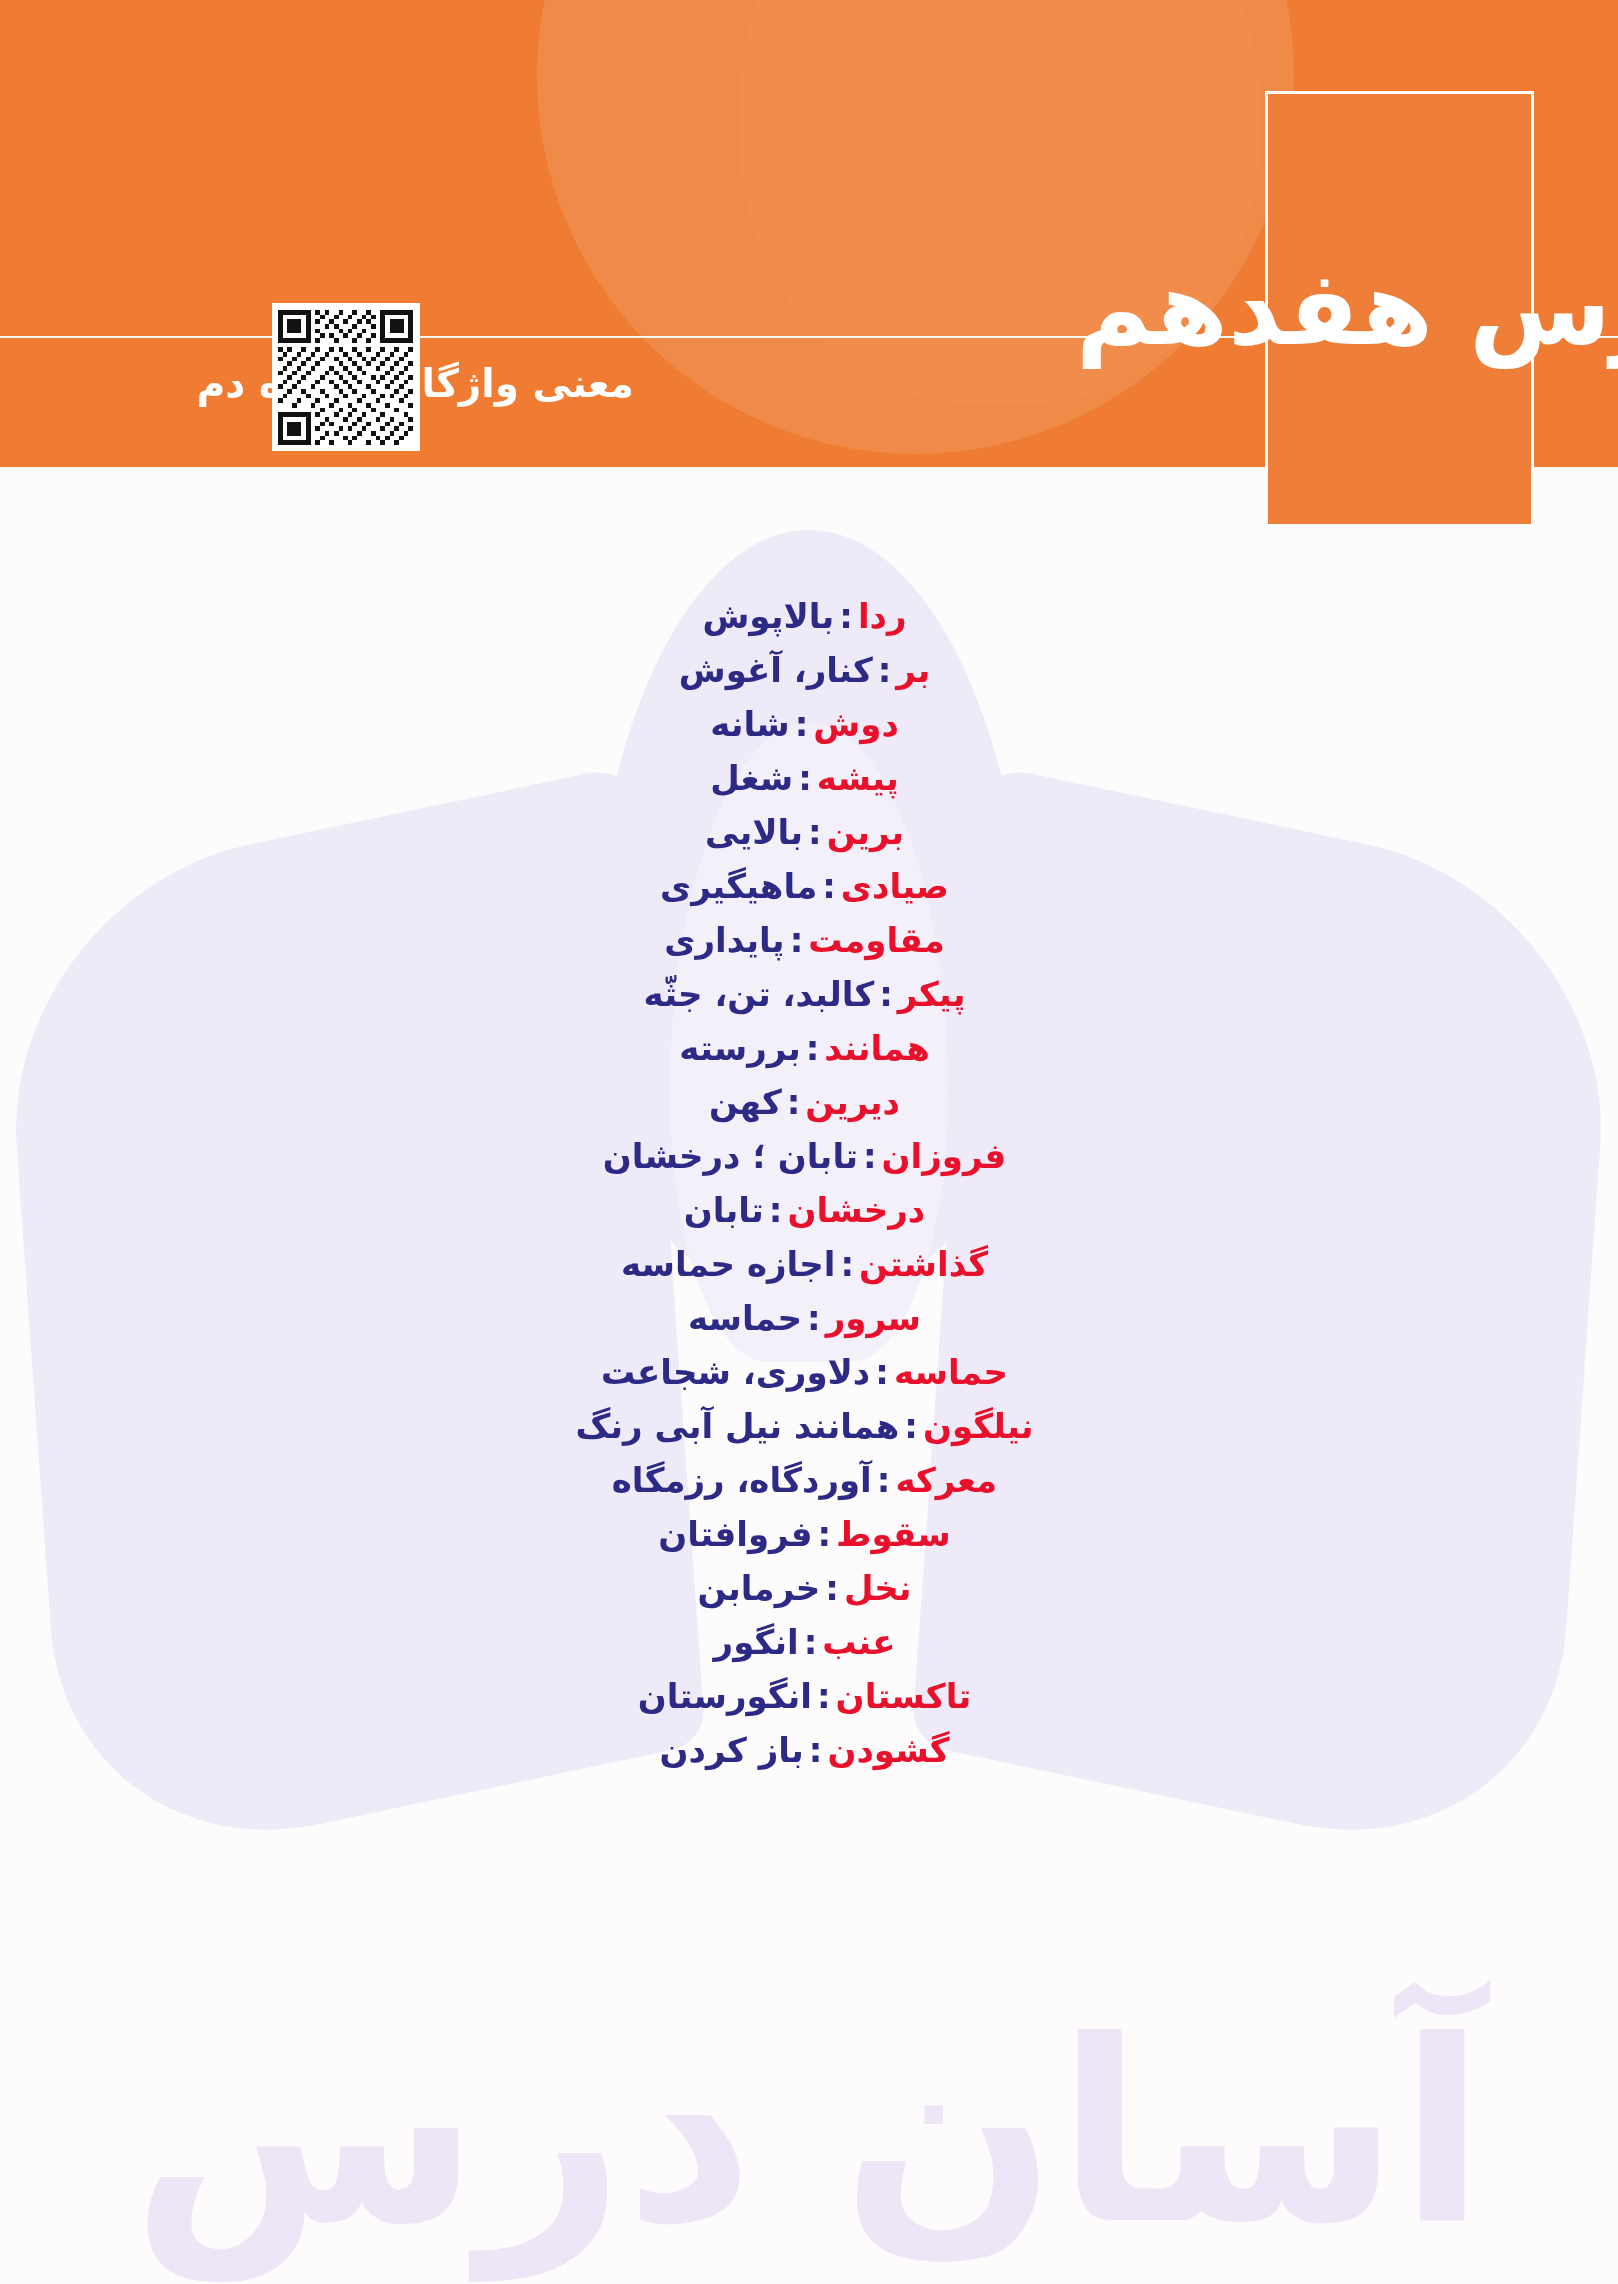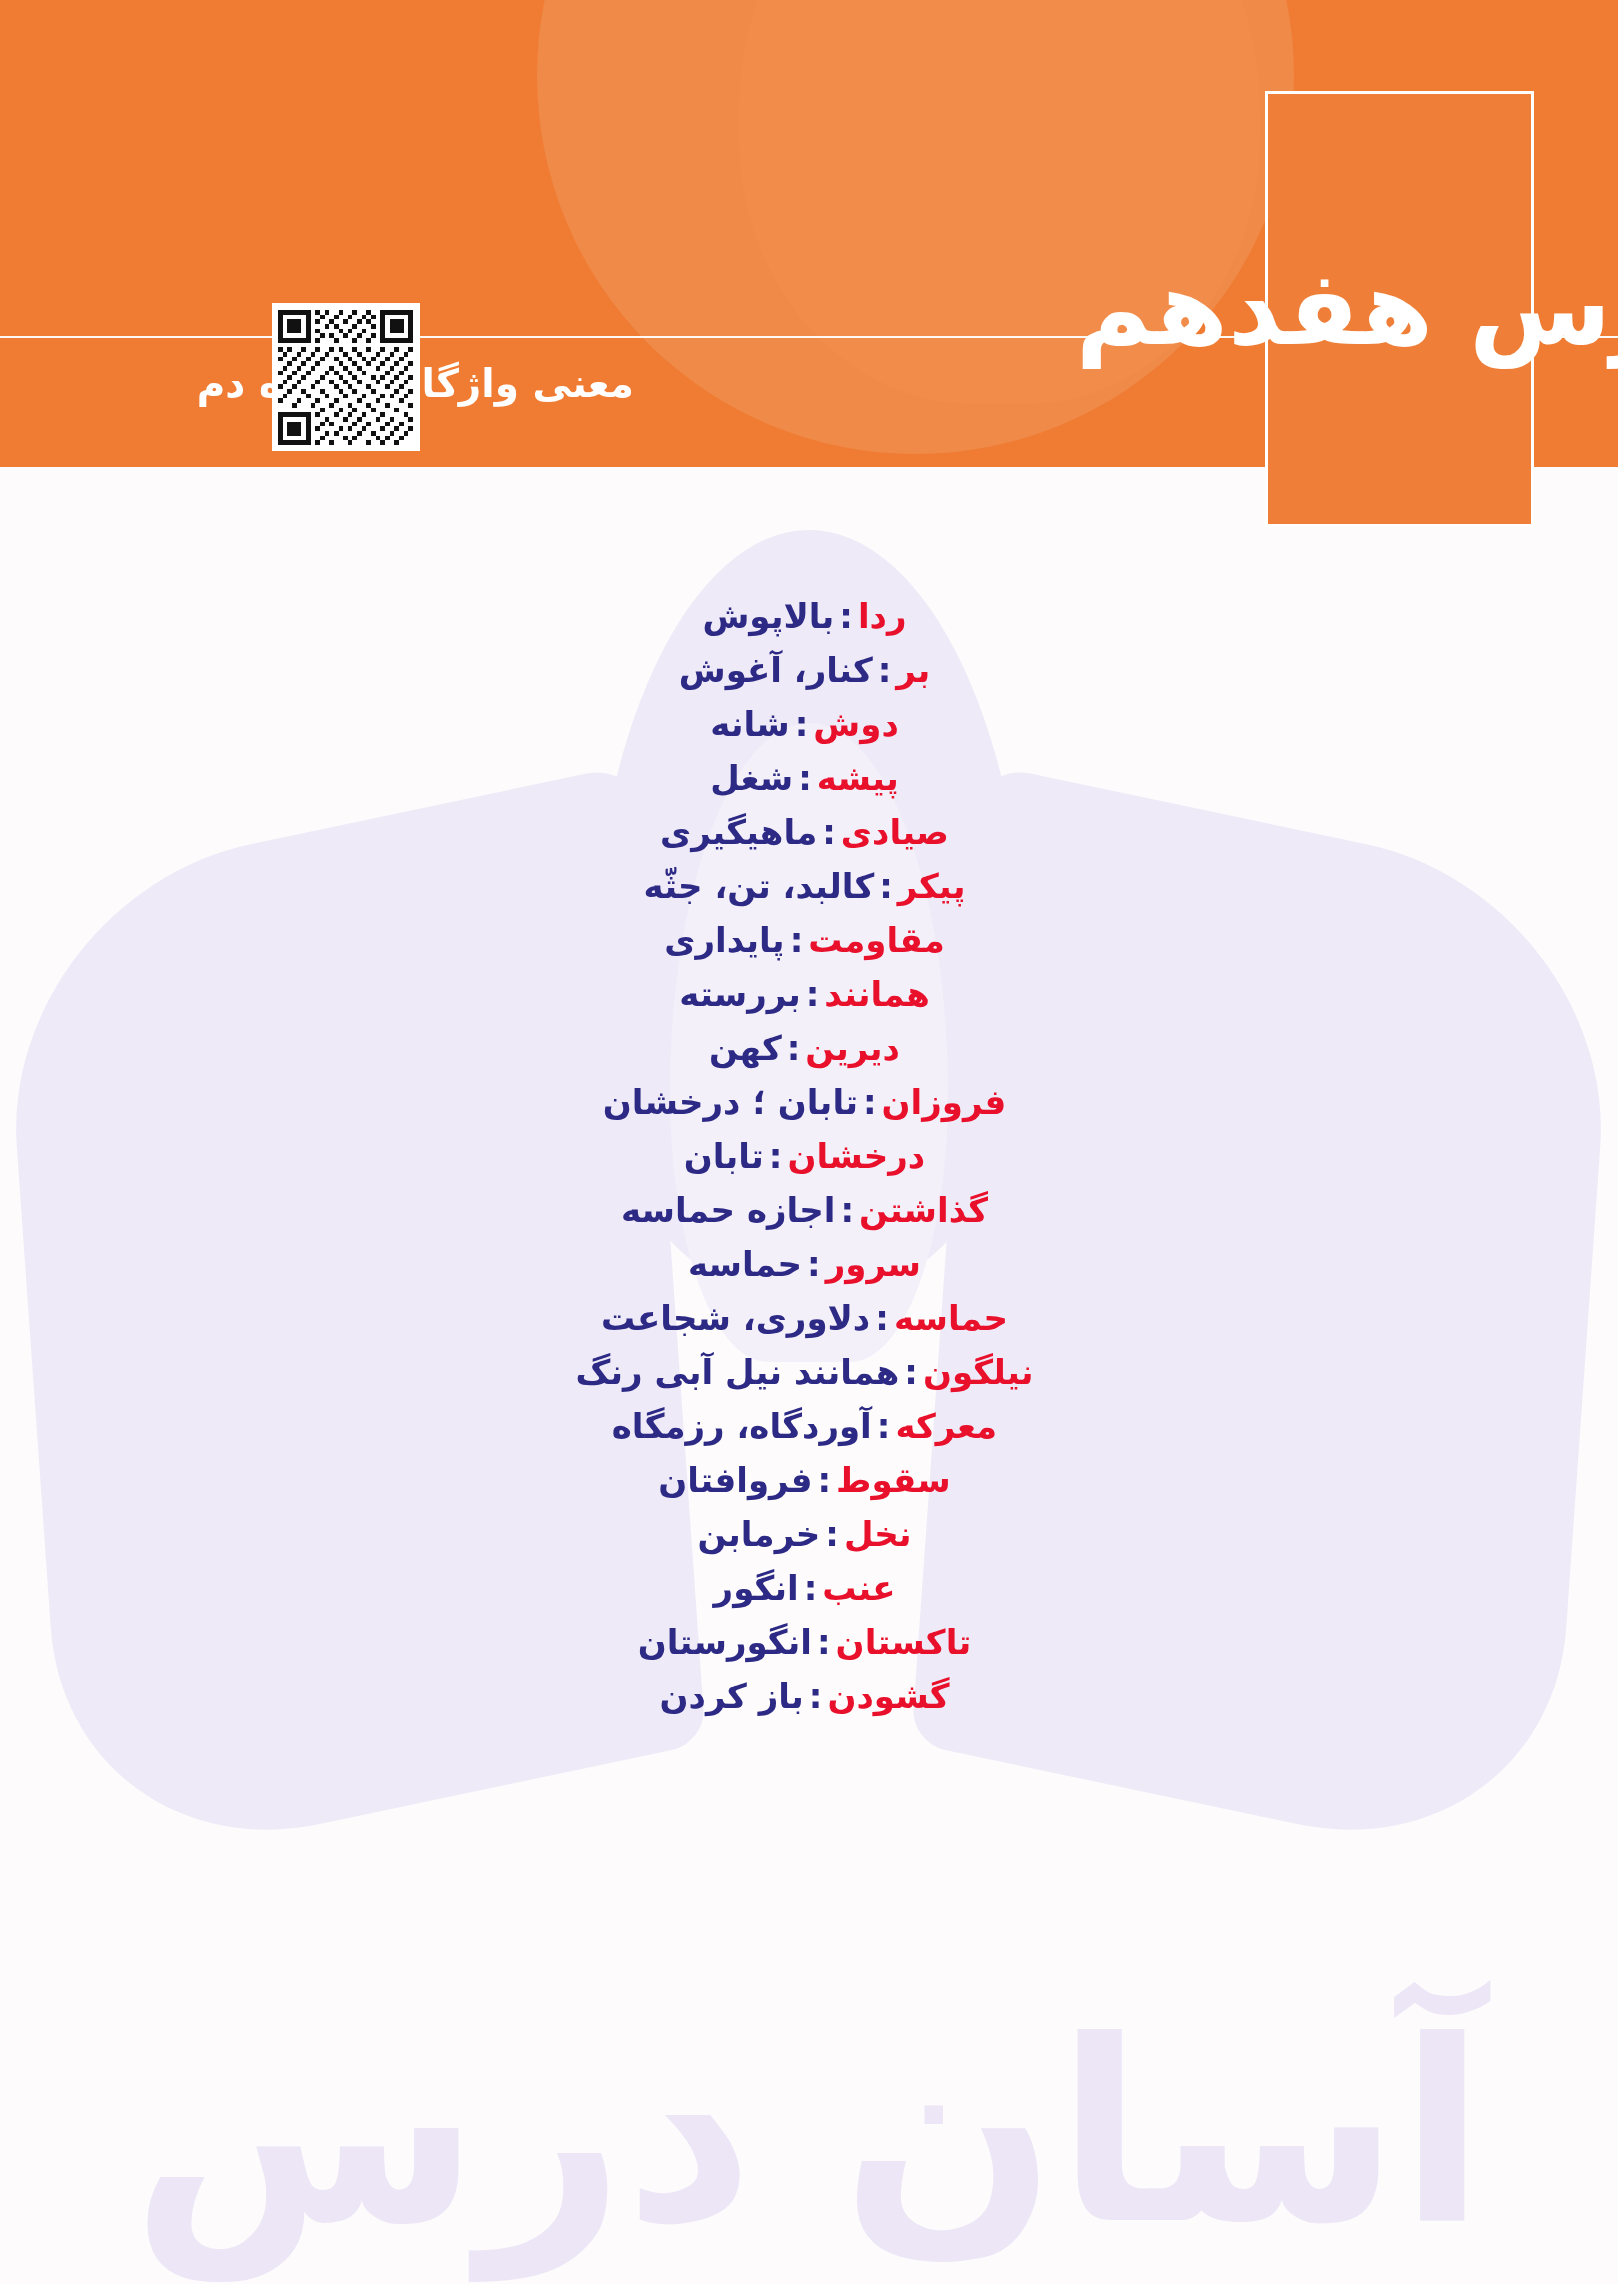--- a/index.html
+++ b/index.html
@@ -431,23 +431,24 @@
           <rect x="25" y="28" width="1" height="1"></rect>
       </g>
     </svg>
   </div>
 
   <div class="word-list" id="word-list">
       <div class="word-row"><span class="word-term">ردا</span><span class="word-sep">:</span><span class="word-def">بالاپوش</span></div>
       <div class="word-row"><span class="word-term">بر</span><span class="word-sep">:</span><span class="word-def">کنار، آغوش</span></div>
       <div class="word-row"><span class="word-term">دوش</span><span class="word-sep">:</span><span class="word-def">شانه</span></div>
       <div class="word-row"><span class="word-term">پیشه</span><span class="word-sep">:</span><span class="word-def">شغل</span></div>
+      <div class="word-row"><span class="word-term">برین</span><span class="word-sep">:</span><span class="word-def">بالایی</span></div>
       <div class="word-row"><span class="word-term">صیادی</span><span class="word-sep">:</span><span class="word-def">ماهیگیری</span></div>
+      <div class="word-row"><span class="word-term">مقاومت</span><span class="word-sep">:</span><span class="word-def">پایداری</span></div>
       <div class="word-row"><span class="word-term">پیکر</span><span class="word-sep">:</span><span class="word-def">کالبد، تن، جثّه</span></div>
-      <div class="word-row"><span class="word-term">مقاومت</span><span class="word-sep">:</span><span class="word-def">پایداری</span></div>
       <div class="word-row"><span class="word-term">همانند</span><span class="word-sep">:</span><span class="word-def">بررسته</span></div>
       <div class="word-row"><span class="word-term">دیرین</span><span class="word-sep">:</span><span class="word-def">کهن</span></div>
       <div class="word-row"><span class="word-term">فروزان</span><span class="word-sep">:</span><span class="word-def">تابان ؛ درخشان</span></div>
       <div class="word-row"><span class="word-term">درخشان</span><span class="word-sep">:</span><span class="word-def">تابان</span></div>
       <div class="word-row"><span class="word-term">گذاشتن</span><span class="word-sep">:</span><span class="word-def">اجازه حماسه</span></div>
       <div class="word-row"><span class="word-term">سرور</span><span class="word-sep">:</span><span class="word-def">حماسه</span></div>
       <div class="word-row"><span class="word-term">حماسه</span><span class="word-sep">:</span><span class="word-def">دلاوری، شجاعت</span></div>
       <div class="word-row"><span class="word-term">نیلگون</span><span class="word-sep">:</span><span class="word-def">همانند نیل آبی رنگ</span></div>
       <div class="word-row"><span class="word-term">معرکه</span><span class="word-sep">:</span><span class="word-def">آوردگاه، رزمگاه</span></div>
       <div class="word-row"><span class="word-term">سقوط</span><span class="word-sep">:</span><span class="word-def">فروافتان</span></div>

